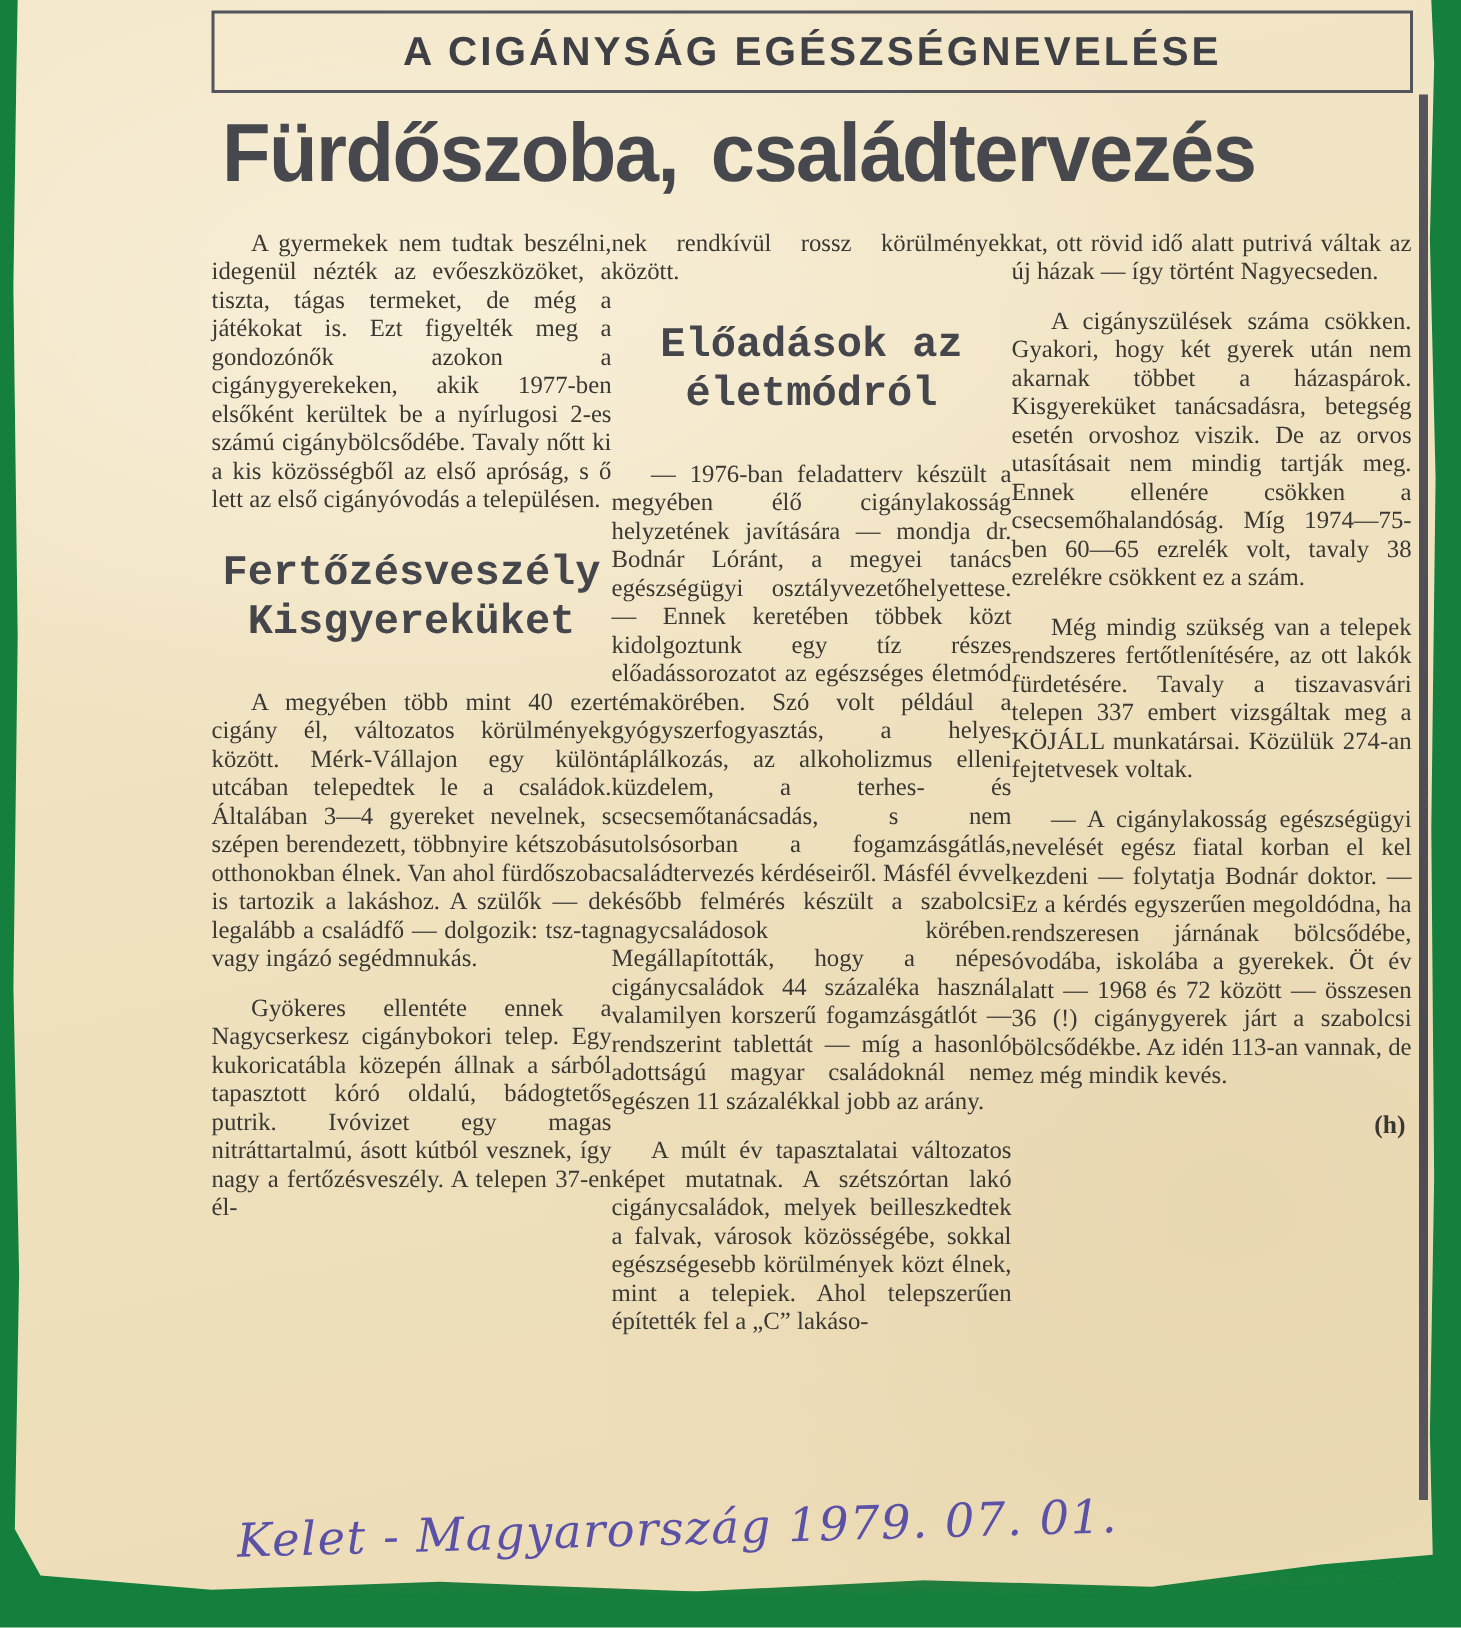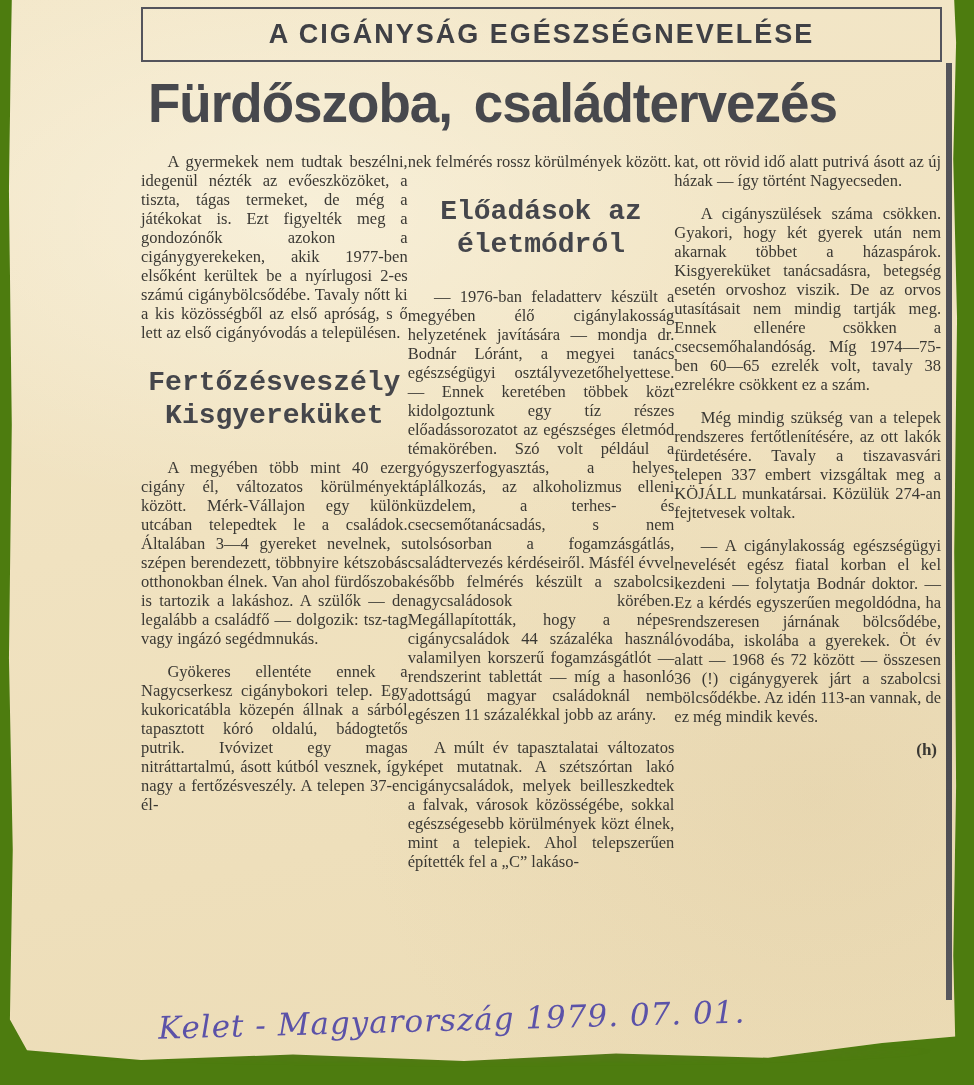--- a/index.html
+++ b/index.html
@@ -1,19 +1,19 @@
 <!DOCTYPE html>
 <html><head>
 <meta charset="utf-8">
 <style>
   html,body{margin:0;padding:0;background:#e9e7e0;}
   #stage{
     position:relative;
     width:974px;height:1085px;
-    background:#4d7c0f;
+    background:#15803d;
     overflow:hidden;
     font-family:"Liberation Serif", serif;
   }
   
   #clipping{
     position:absolute;
     left:8px; top:0; width:950px; height:1062px;
     background:
       radial-gradient(ellipse 900px 500px at 30% 20%, rgba(255,252,240,.45), rgba(255,255,255,0) 60%),
       radial-gradient(ellipse 700px 600px at 85% 75%, rgba(214,192,148,.25), rgba(255,255,255,0) 65%),
@@ -104,28 +104,28 @@
     <div id="columns">
 
       <div class="col">
         <p>A gyermekek nem tudtak beszélni, idegenül nézték az evőeszközöket, a tiszta, tágas termeket, de még a játékokat is. Ezt figyelték meg a gondozónők azokon a cigánygyerekeken, akik 1977-ben elsőként kerültek be a nyírlugosi 2-es számú cigánybölcsődébe. Tavaly nőtt ki a kis közösségből az első apróság, s ő lett az első cigányóvodás a településen.</p>
         <h2>Fertőzésveszély Kisgyereküket</h2>
         <p>A megyében több mint 40 ezer cigány él, változatos körülmények között. Mérk-Vállajon egy külön utcában telepedtek le a családok. Általában 3—4 gyereket nevelnek, s szépen berendezett, többnyire kétszobás otthonokban élnek. Van ahol fürdőszoba is tartozik a lakáshoz. A szülők — de legalább a családfő — dolgozik: tsz-tag vagy ingázó segédmnukás.</p>
         <p>Gyökeres ellentéte ennek a Nagycserkesz cigánybokori telep. Egy kukoricatábla közepén állnak a sárból tapasztott kóró oldalú, bádogtetős putrik. Ivóvizet egy magas nitráttartalmú, ásott kútból vesznek, így nagy a fertőzésveszély. A telepen 37-en él-</p>
       </div>
 
       <div class="col">
-        <p class="no-indent">nek felmérés rossz körülmények között.</p>
+        <p class="no-indent">nek rendkívül rossz körülmények között.</p>
         <h2>Előadások az életmódról</h2>
         <p>— 1976-ban feladatterv készült a megyében élő cigánylakosság helyzetének javítására — mondja dr. Bodnár Lóránt, a megyei tanács egészségügyi osztályvezetőhelyettese. — Ennek keretében többek közt kidolgoztunk egy tíz részes előadássorozatot az egészséges életmód témakörében. Szó volt például a gyógyszerfogyasztás, a helyes táplálkozás, az alkoholizmus elleni küzdelem, a terhes- és csecsemőtanácsadás, s nem utolsósorban a fogamzásgátlás, családtervezés kérdéseiről. Másfél évvel később felmérés készült a szabolcsi nagycsaládosok körében. Megállapították, hogy a népes cigánycsaládok 44 százaléka használ valamilyen korszerű fogamzásgátlót — rendszerint tablettát — míg a hasonló adottságú magyar családoknál nem egészen 11 százalékkal jobb az arány.</p>
         <p>A múlt év tapasztalatai változatos képet mutatnak. A szétszórtan lakó cigánycsaládok, melyek beilleszkedtek a falvak, városok közösségébe, sokkal egészségesebb körülmények közt élnek, mint a telepiek. Ahol telepszerűen építették fel a „C” lakáso-</p>
       </div>
 
       <div class="col">
-        <p class="no-indent">kat, ott rövid idő alatt putrivá ásott az új házak — így történt Nagyecseden.</p>
+        <p class="no-indent">kat, ott rövid idő alatt putrivá váltak az új házak — így történt Nagyecseden.</p>
         <p>A cigányszülések száma csökken. Gyakori, hogy két gyerek után nem akarnak többet a házaspárok. Kisgyereküket tanácsadásra, betegség esetén orvoshoz viszik. De az orvos utasításait nem mindig tartják meg. Ennek ellenére csökken a csecsemőhalandóság. Míg 1974—75-ben 60—65 ezrelék volt, tavaly 38 ezrelékre csökkent ez a szám.</p>
         <p>Még mindig szükség van a telepek rendszeres fertőtlenítésére, az ott lakók fürdetésére. Tavaly a tiszavasvári telepen 337 embert vizsgáltak meg a KÖJÁLL munkatársai. Közülük 274-an fejtetvesek voltak.</p>
         <p>— A cigánylakosság egészségügyi nevelését egész fiatal korban el kel kezdeni — folytatja Bodnár doktor. — Ez a kérdés egyszerűen megoldódna, ha rendszeresen járnának bölcsődébe, óvodába, iskolába a gyerekek. Öt év alatt — 1968 és 72 között — összesen 36 (!) cigánygyerek járt a szabolcsi bölcsődékbe. Az idén 113-an vannak, de ez még mindik kevés.</p>
         <div class="signature">(h)</div>
       </div>
 
     </div>
 
     <div class="right-rule"></div>
 

